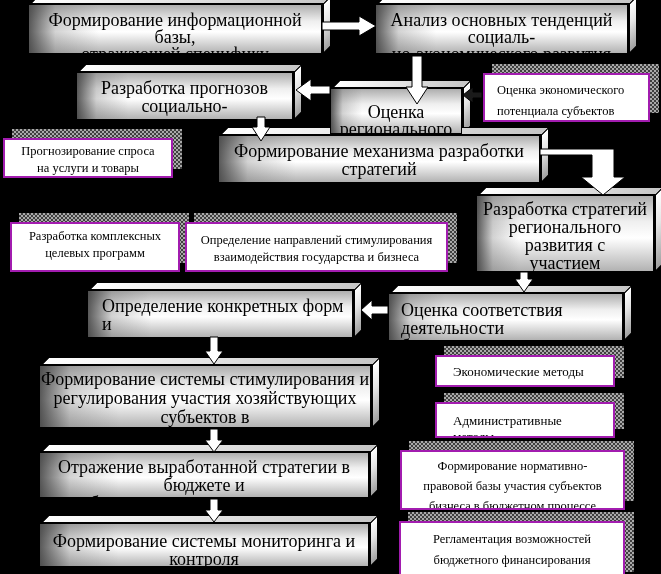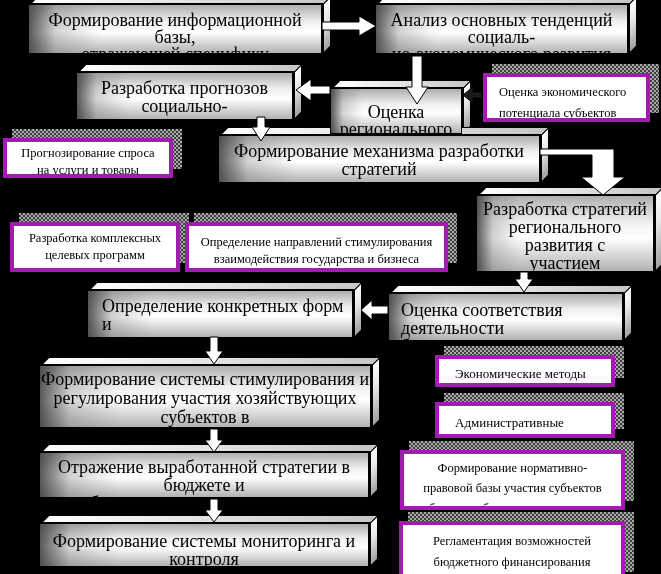--- a/index.html
+++ b/index.html
@@ -34,21 +34,21 @@
   }
   
   .sb{position:absolute;}
   .sb::before{
     content:"";position:absolute;left:9px;top:-9px;width:100%;height:100%;
     background:repeating-conic-gradient(#3f3f3f 0% 25%, #a9a9a9 0% 50%);
     background-size:4px 4px;
   }
   .sb .face{
     position:absolute;inset:0;z-index:1;
-    background:#ffffff;border:4px solid #a21caf;box-sizing:border-box;
+    background:#ffffff;border:2px solid #a21caf;box-sizing:border-box;
     white-space:pre-line;overflow:hidden;
     font-size:12.5px;
   }
   .tc{text-align:center;}
   .tl{text-align:left;}
   .arrows{position:absolute;left:0;top:0;z-index:2;pointer-events:none;}
 </style>
 </head>
 <body>
 

